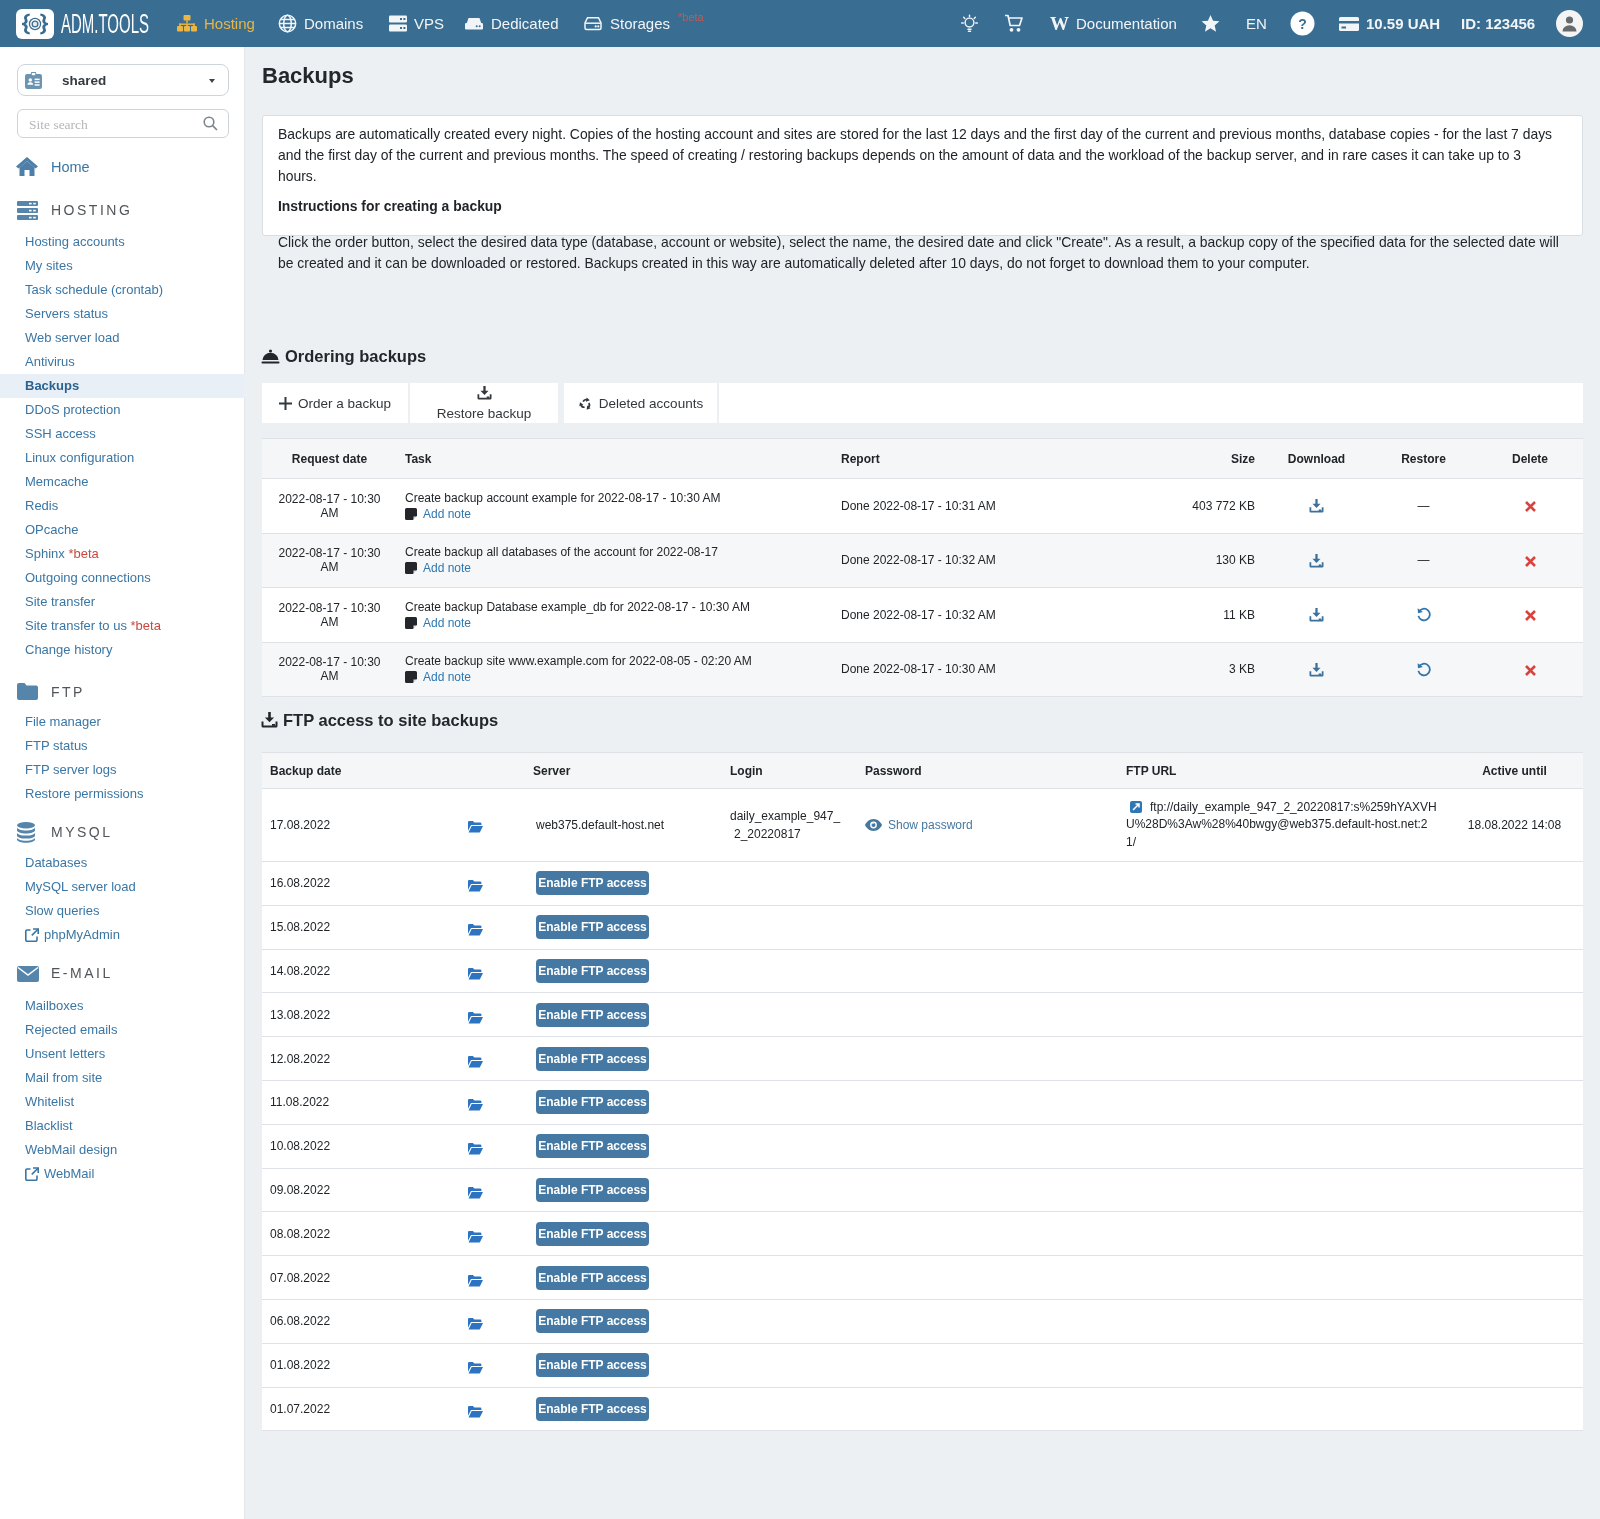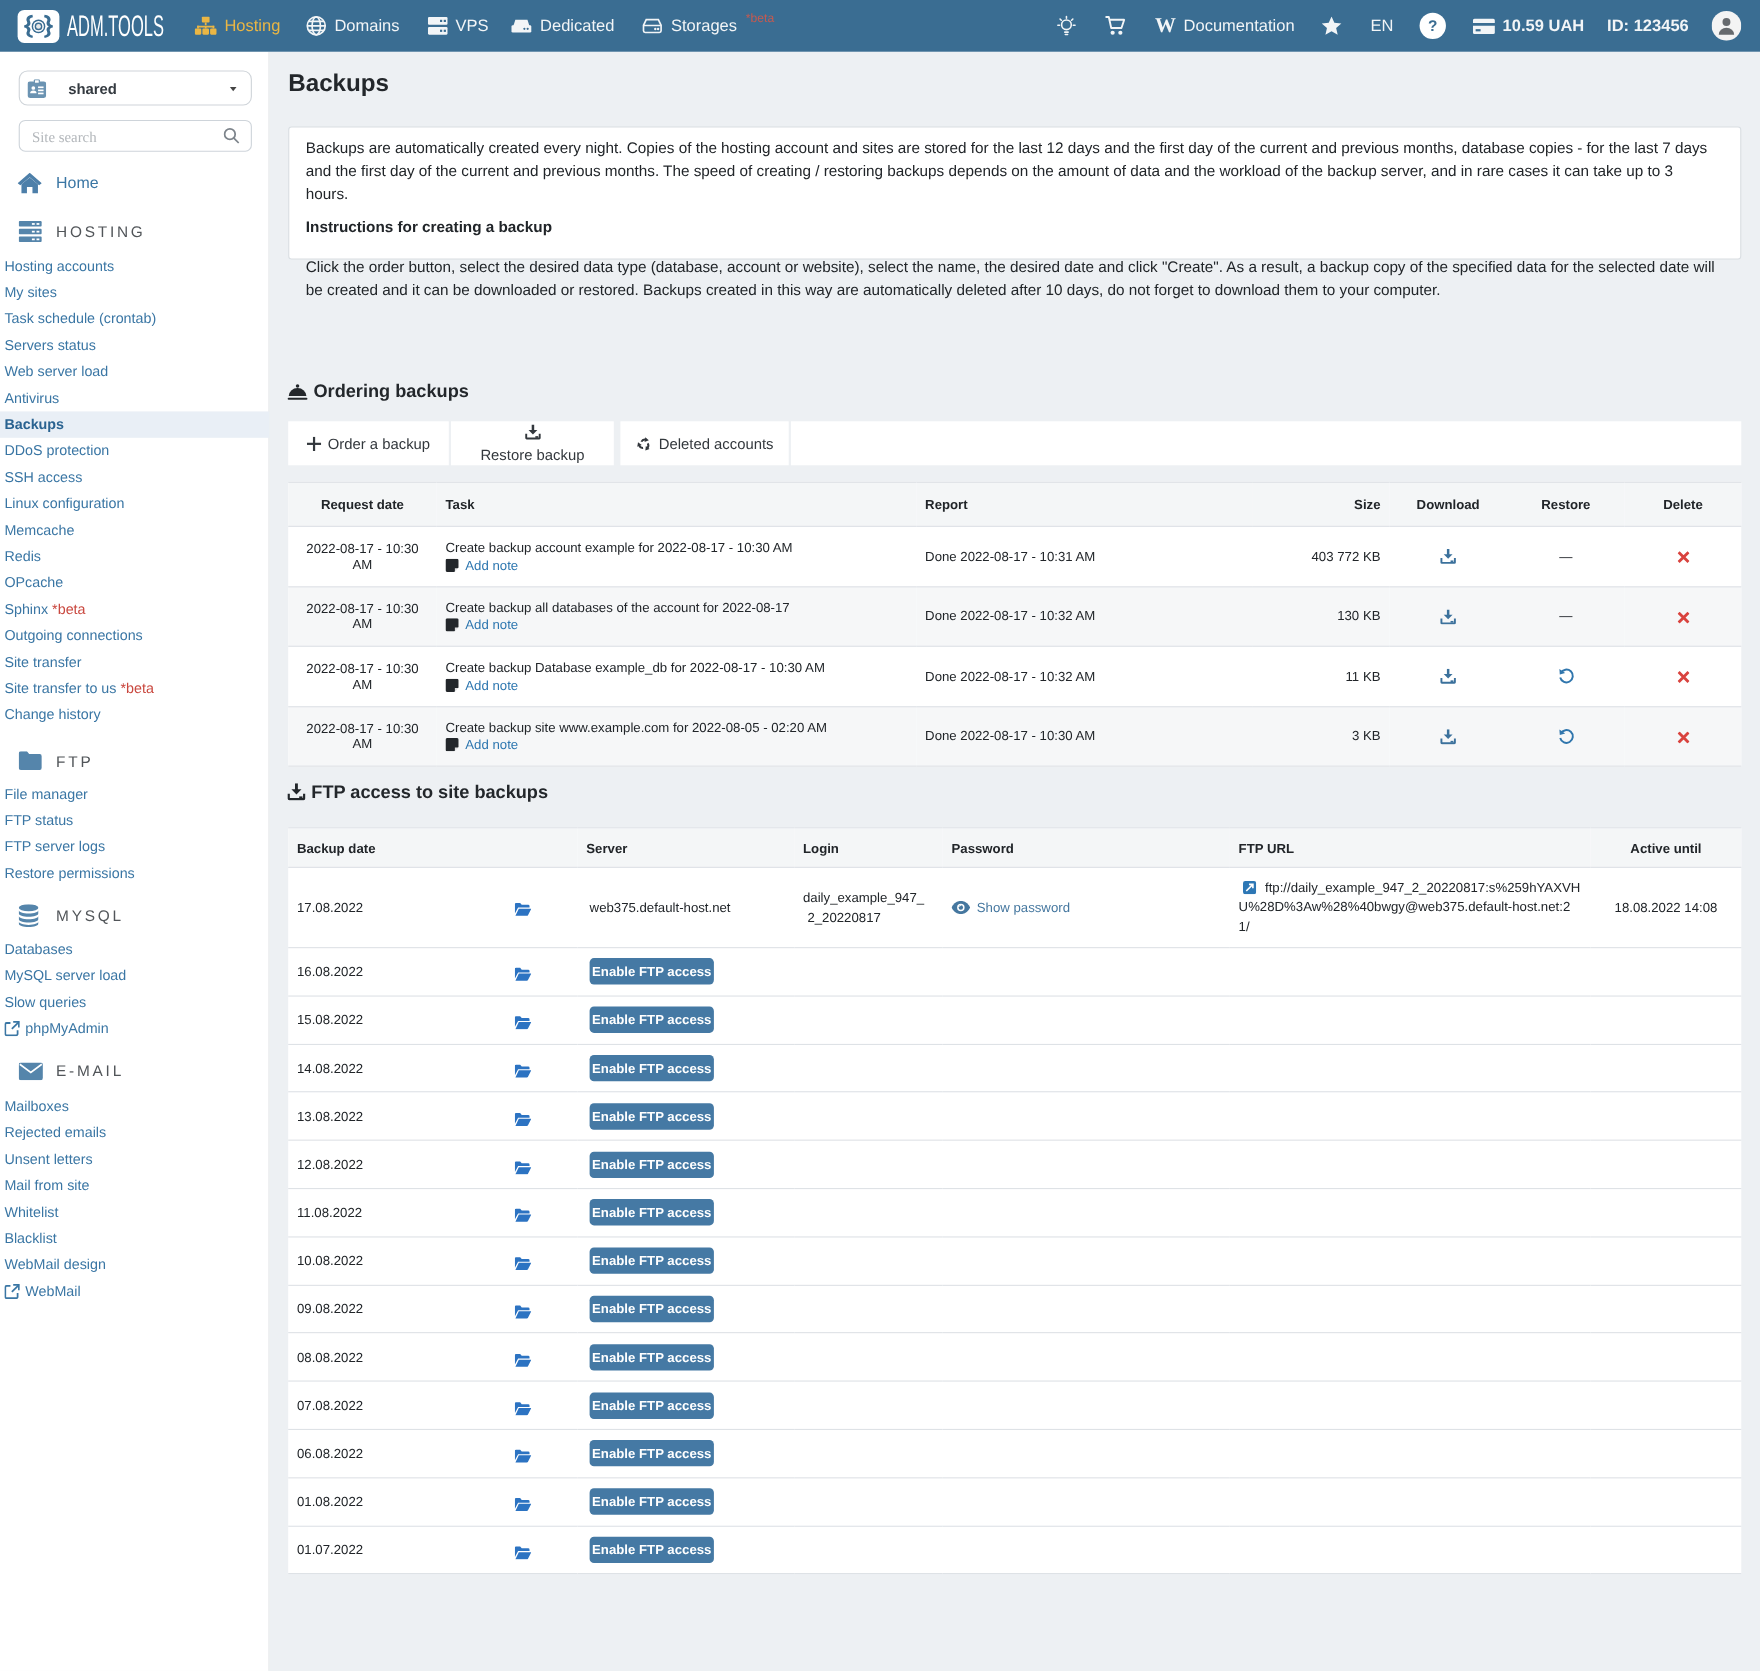--- a/index.html
+++ b/index.html
@@ -22,21 +22,21 @@
 .search { position:absolute; left:17px; top:62px; width:212px; height:29px; border:1px solid #ced4da; border-radius:6px; background:#fff; }
 .search .ph { position:absolute; left:11px; top:7px; color:#b3b7bb; font-size:13.5px;font-family:Liberation Serif, serif; }
 .side-item { position:absolute; left:0; width:245px; height:24px; display:flex; align-items:center; }
 .home-row { top:108px; }
 .home-row a { margin-left:51px; font-size:14.5px; }
 a.slink { color:#3a76a4; text-decoration:none; }
 .shead { position:absolute; left:0; width:245px; height:24px; display:flex; align-items:center; color:#515559; font-size:14px; letter-spacing:2.5px; }
 .shead .ic { position:absolute; left:17px; }
 .shead .t { margin-left:51px; }
 ul.sl { list-style:none; position:absolute; left:0; width:245px; }
-ul.sl li { height:24px; line-height:24px; padding-left:4px; font-size:13px; white-space:nowrap; }
+ul.sl li { height:24px; line-height:24px; padding-left:25px; font-size:13px; white-space:nowrap; }
 ul.sl li.active { background:#e9eff6; }
 ul.sl li.active a { font-weight:bold; color:#2a6391; }
 .rbeta { color:#c9473e; }
 
 
 .content { position:absolute; top:47px; left:246px; width:1354px; height:1472px; background:#edf0f3; }
 h1.pagetitle { position:absolute; left:16px; top:16px; font-size:22px; font-weight:bold; color:#23272b; }
 .desc-card { position:absolute; left:16px; top:68px; width:1321px; height:121px; background:#fff; border:1px solid #d9dee2; border-radius:3px; padding:8px 15px 0; font-size:13.9px; color:#212529; line-height:21px; }
 .desc-card .instr2 { margin:9px 0 15px; }
 .sec-head { position:absolute; left:15px; display:flex; align-items:center; gap:5px; font-size:16.5px; font-weight:bold; color:#23272b; height:24px;justify-content:flex-end; }

